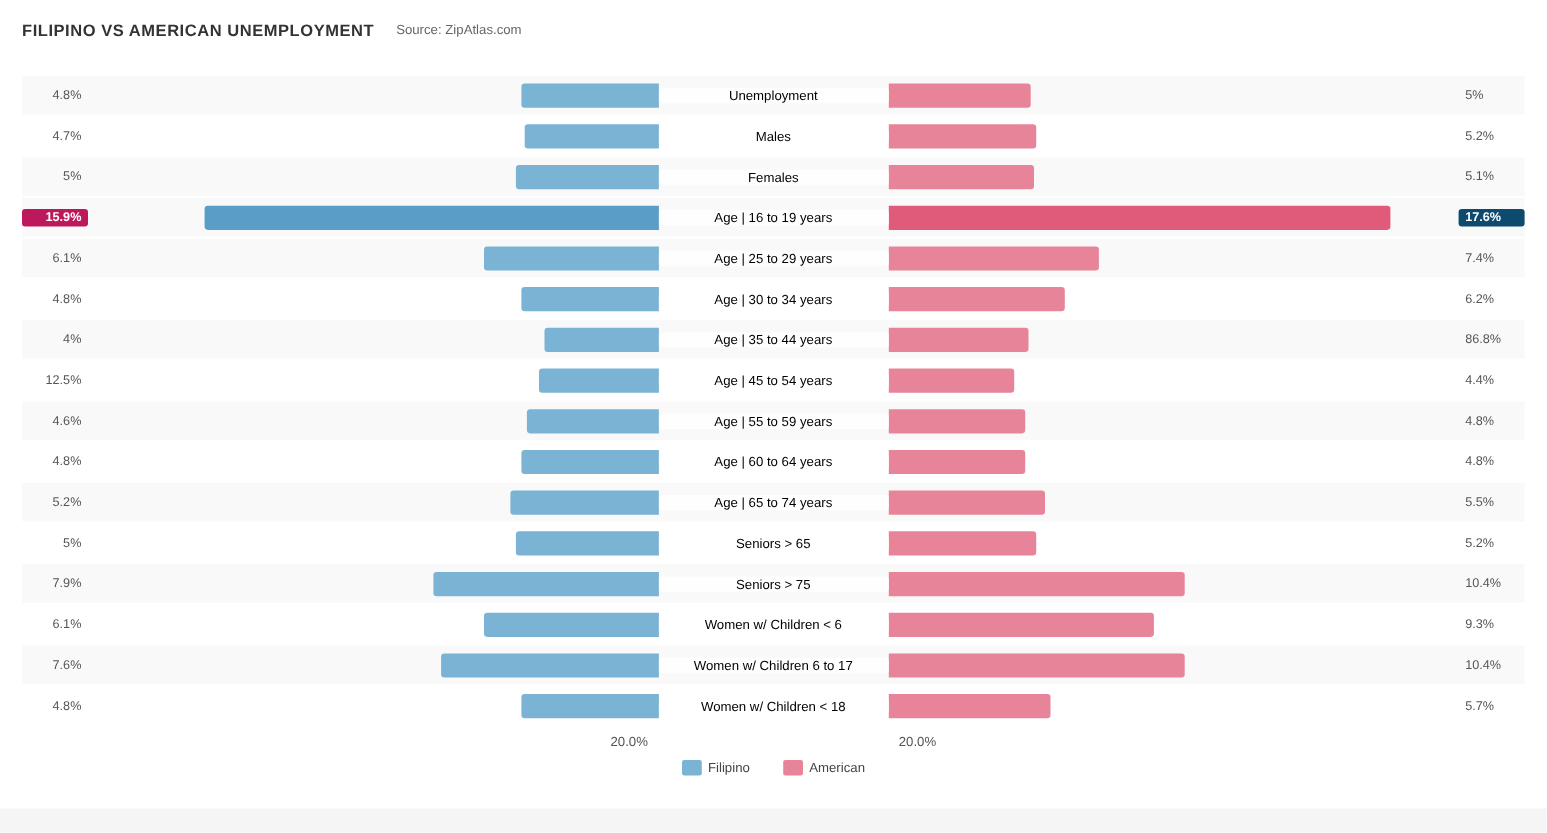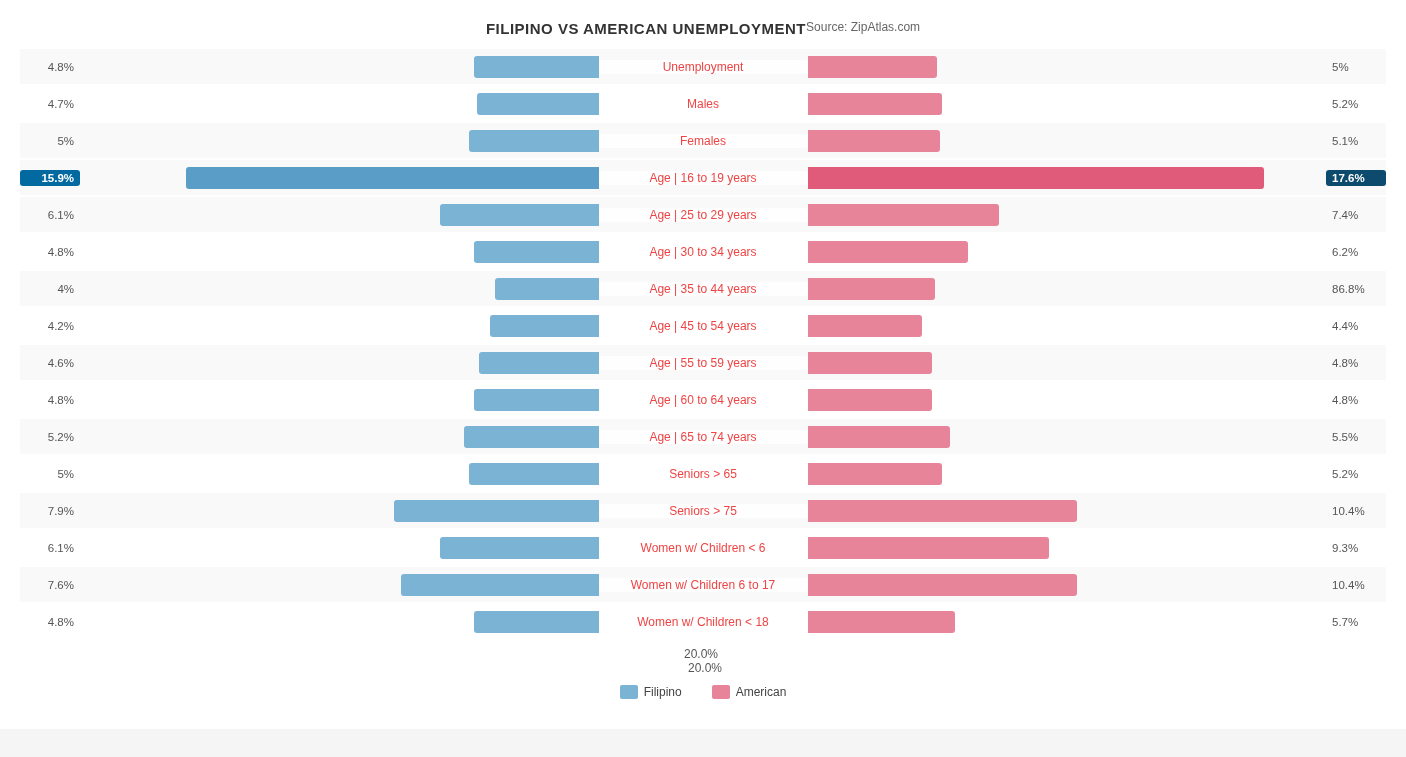--- a/index.html
+++ b/index.html
@@ -10,23 +10,24 @@
       color: #333;
     }
     .chart-container {
       width: 1406px;
       background: #fff;
       padding: 20px 20px 30px 20px;
       position: relative;
     }
     .chart-header {
       display: flex;
-      justify-content: center;
+      justify-content: flex-start;
       align-items: flex-start;
-      margin-bottom: 12px;
+      margin-bottom: 32px;
+      gap: 20px;
     }
     .chart-title {
       font-size: 15px;
       font-weight: bold;
       color: #333;
       text-transform: uppercase;
       letter-spacing: 0.5px;
     }
     .chart-source {
       font-size: 12px;
@@ -77,21 +78,21 @@
     .left-bar {
       height: 22px;
       background: #7ab3d4;
       border-radius: 3px 0 0 3px;
     }
     .center-label {
       width: 209px;
       flex-shrink: 0;
       text-align: center;
       font-size: 12px;
-      color: #ef4444;
+      color: #000000;
       z-index: 2;
       position: relative;
       padding: 0 4px;
       background: rgba(255,255,255,0.85);
       border-radius: 3px;
     }
     .right-bar-container {
       flex: 1;
       display: flex;
       justify-content: flex-start;
@@ -128,21 +129,20 @@
       border-radius: 3px;
     }
     .row-highlight .right-val {
       background: #e05a7a;
     }
 
     .axis-row {
       display: flex;
       align-items: center;
       margin-top: 8px;
-      flex-direction: column;
     }
     .axis-left-spacer {
       width: 60px;
       flex-shrink: 0;
     }
     .axis-center-spacer {
       width: 220px;
       flex-shrink: 0;
     }
     .axis-right-spacer {
@@ -239,21 +239,21 @@
         </div>
         <div class="center-label">Females</div>
         <div class="right-bar-container">
           <div class="right-bar" style="width:25.5%"></div>
         </div>
         <div class="right-val">5.1%</div>
       </div>
     </div>
       <div class="row row-bg-alt row-highlight">
       <div class="bars-area">
-        <div class="left-val" style="background: #0369a1; color: rgb(255, 255, 255); border-radius: 3px; padding: 2px 6px; font-weight: bold;">15.9%</div>
+        <div class="left-val" style="background: #be185d; color: rgb(255, 255, 255); border-radius: 3px; padding: 2px 6px; font-weight: bold;">15.9%</div>
         <div class="left-bar-container">
           <div class="left-bar" style="width:79.5%"></div>
         </div>
         <div class="center-label">Age | 16 to 19 years</div>
         <div class="right-bar-container">
           <div class="right-bar" style="width:88.00000000000001%"></div>
         </div>
         <div class="right-val" style="background: #0c4a6e; color: rgb(255, 255, 255); border-radius: 3px; padding: 2px 6px; font-weight: bold;">17.6%</div>
       </div>
     </div>
@@ -291,21 +291,21 @@
         </div>
         <div class="center-label">Age | 35 to 44 years</div>
         <div class="right-bar-container">
           <div class="right-bar" style="width:24.500000000000004%"></div>
         </div>
         <div class="right-val">86.8%</div>
       </div>
     </div>
       <div class="row">
       <div class="bars-area">
-        <div class="left-val">4.2%</div>
+        <div class="left-val">12.5%</div>
         <div class="left-bar-container">
           <div class="left-bar" style="width:21.000000000000004%"></div>
         </div>
         <div class="center-label">Age | 45 to 54 years</div>
         <div class="right-bar-container">
           <div class="right-bar" style="width:22.000000000000004%"></div>
         </div>
         <div class="right-val">4.4%</div>
       </div>
     </div>

